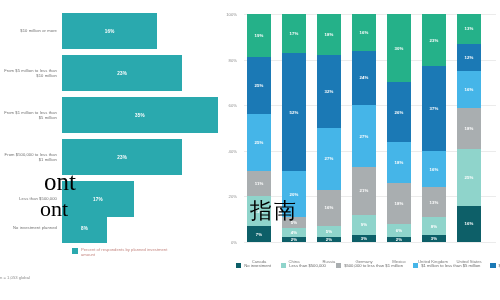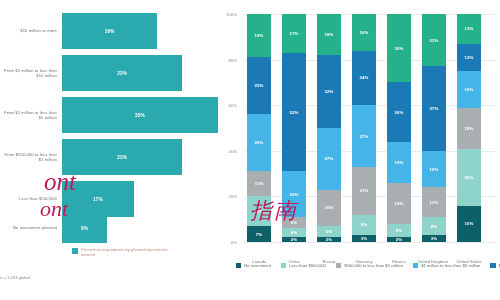--- a/index.html
+++ b/index.html
@@ -150,25 +150,24 @@
     grid-auto-flow: column;
     column-gap: 10px;
   }
   .lgitem { display: flex; align-items: center; gap: 3px; }
   .lgsw { width: 5.2px; height: 5.2px; flex: 0 0 auto; }
   .lgtx { font-size: 4.2px; color: #6a6a6a; white-space: nowrap; }
 
   
   .wm {
     position: absolute;
-    color: #be185d;
+    color: #000000;
     font-family: "Liberation Serif", serif;
     white-space: nowrap;
     pointer-events: none;
-    font-style: italic;
   }
   #wm-left  { left: 44px;  top: 168px; font-size: 25px; letter-spacing: 0px; }
   #wm-left2 { left: 40px;  top: 196px; font-size: 22px; letter-spacing: 0px; }
   #wm-right { left: 238px; top: 170px; font-size: 26px; letter-spacing: 1px; }
   #wm-right2{ left: 250px; top: 196px; font-size: 22px; letter-spacing: 2px; }
 </style>
 </head>
 <body>
 
 <div id="root">

